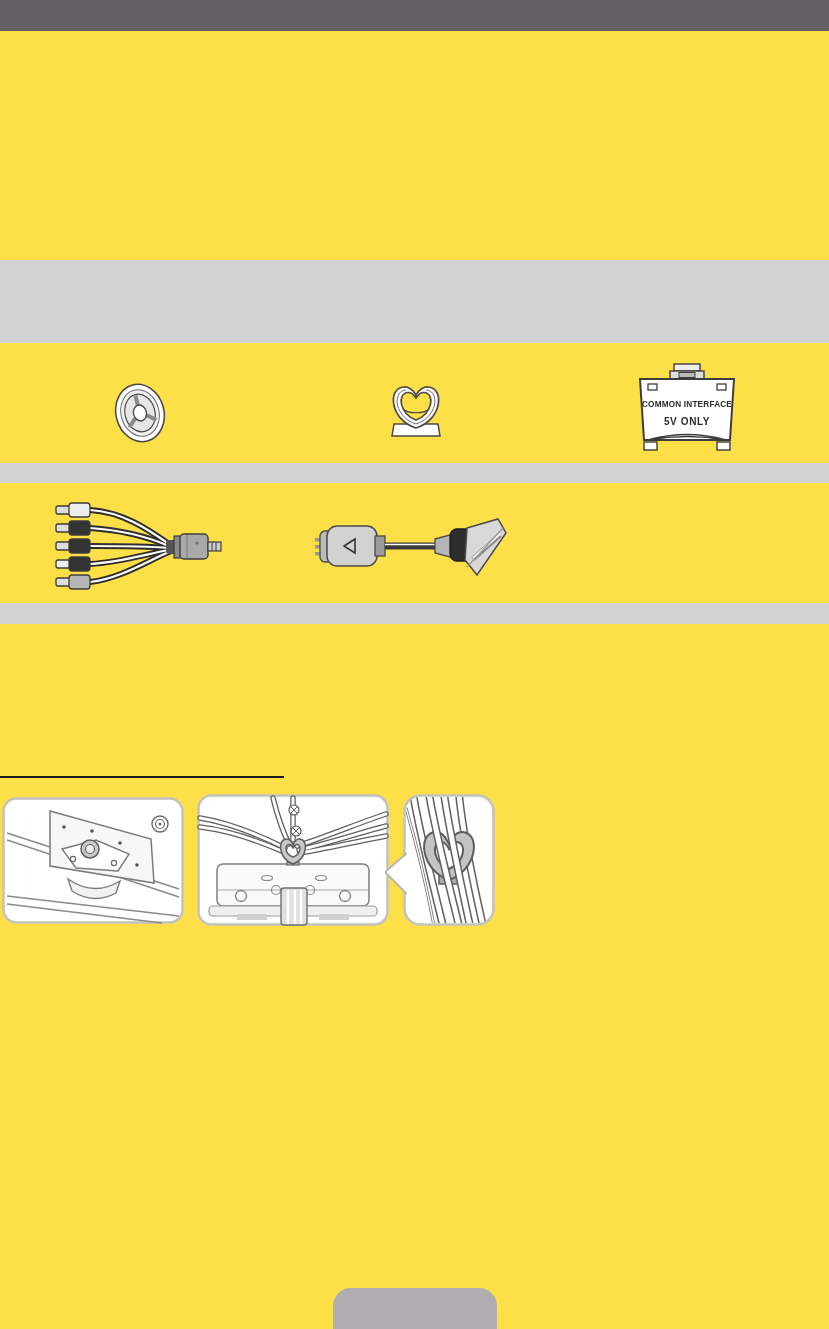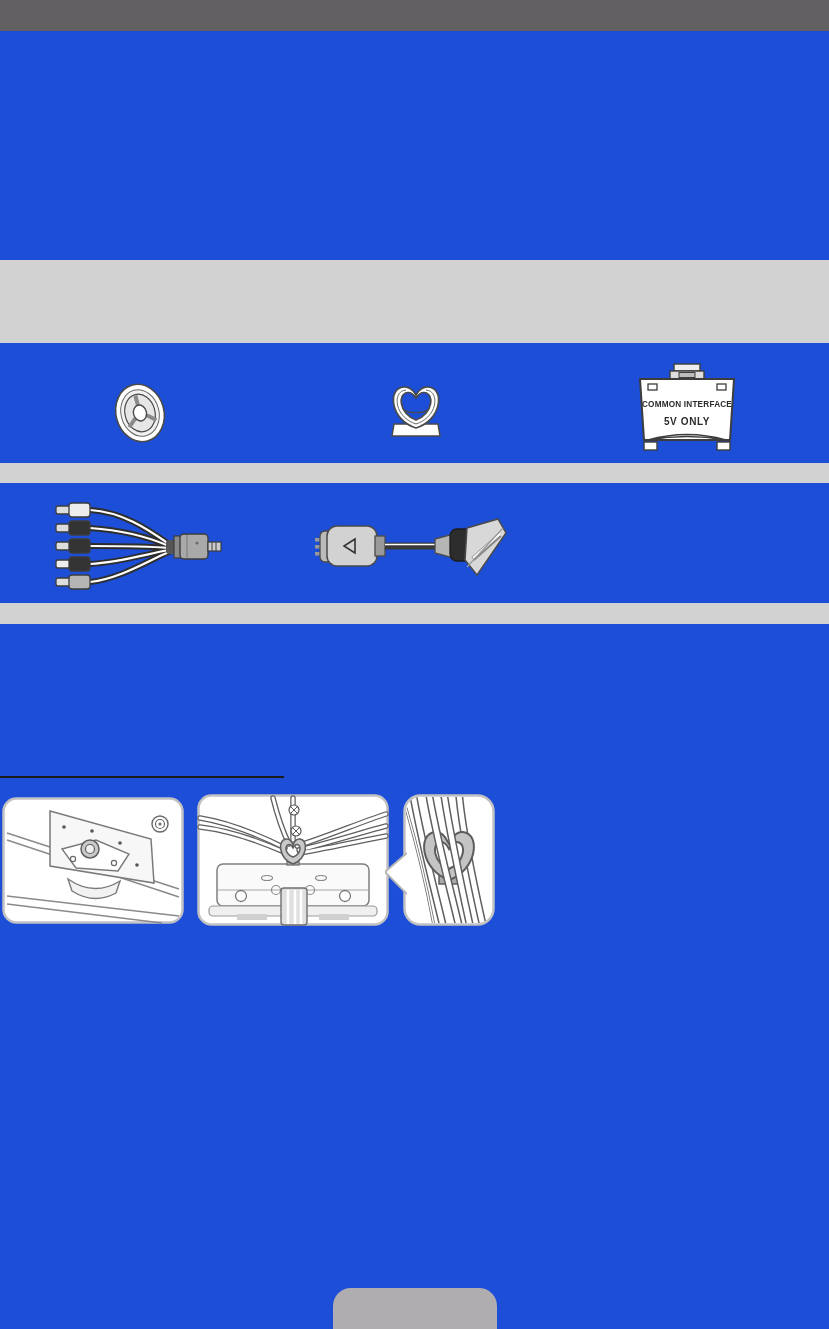--- a/index.html
+++ b/index.html
@@ -1,17 +1,17 @@
 <!DOCTYPE html>
 <html><head>
 <meta charset="utf-8">
 <style>
   html,body{margin:0;padding:0;background:#ffffff;}
   body{font-family:"Liberation Sans","DejaVu Sans",sans-serif;}
-  #page{position:relative;width:829px;height:1329px;background:#1d4ed8;overflow:hidden;margin:0 auto;}
+  #page{position:relative;width:829px;height:1329px;background:#fde047;overflow:hidden;margin:0 auto;}
   .abs{position:absolute;}
   .band{left:0;width:829px;background:#d2d2d2;}
   .topbar{left:0;top:0;width:829px;height:31px;background:#636063;}
   .rule{left:0;top:776px;width:284px;height:2px;background:#1b1b1b;}
   .pagetab{left:333px;top:1288px;width:164px;height:41px;background:#b0adb0;border-radius:18px 18px 0 0;}
   svg{display:block;}
   text.ci-label{font-family:"Liberation Sans","DejaVu Sans",sans-serif;font-weight:bold;fill:#2b2b2b;}
 </style>
 </head>
 <body>

